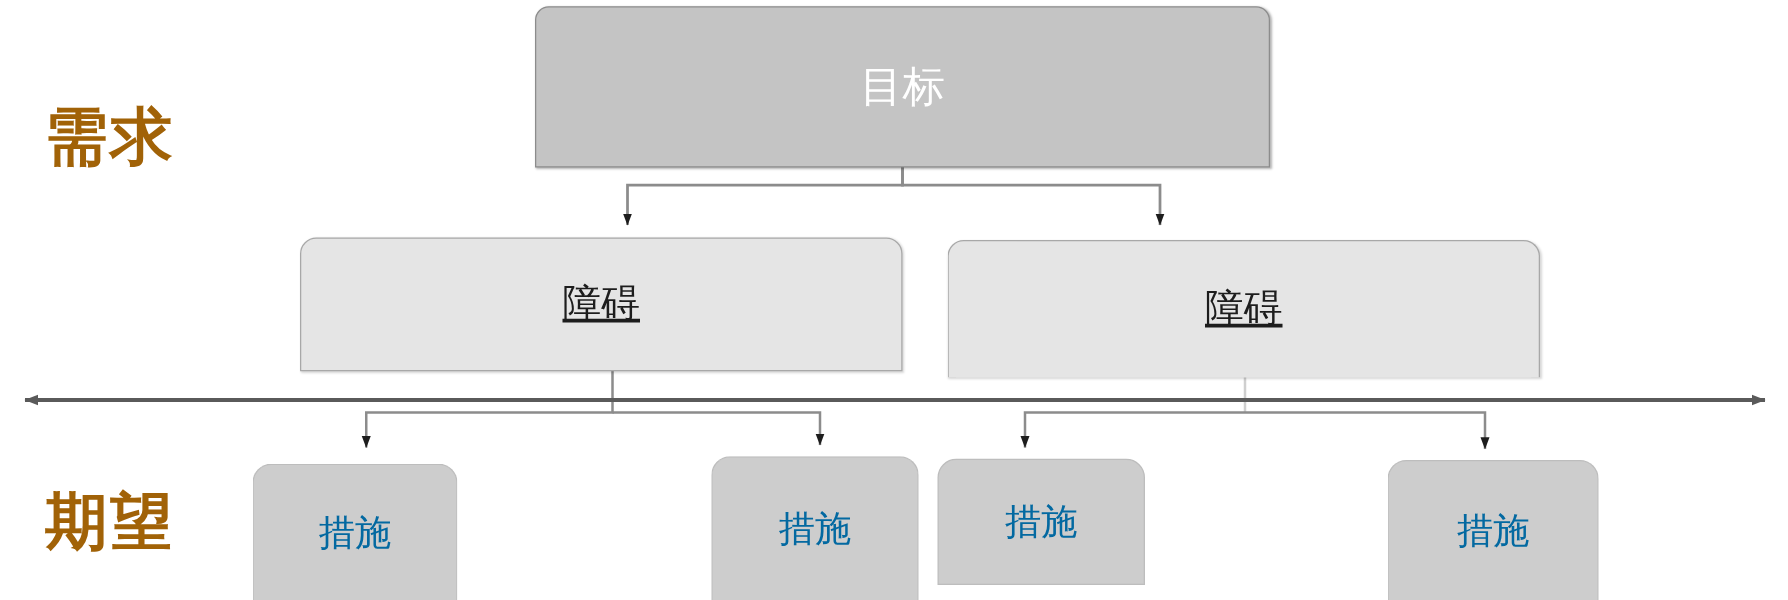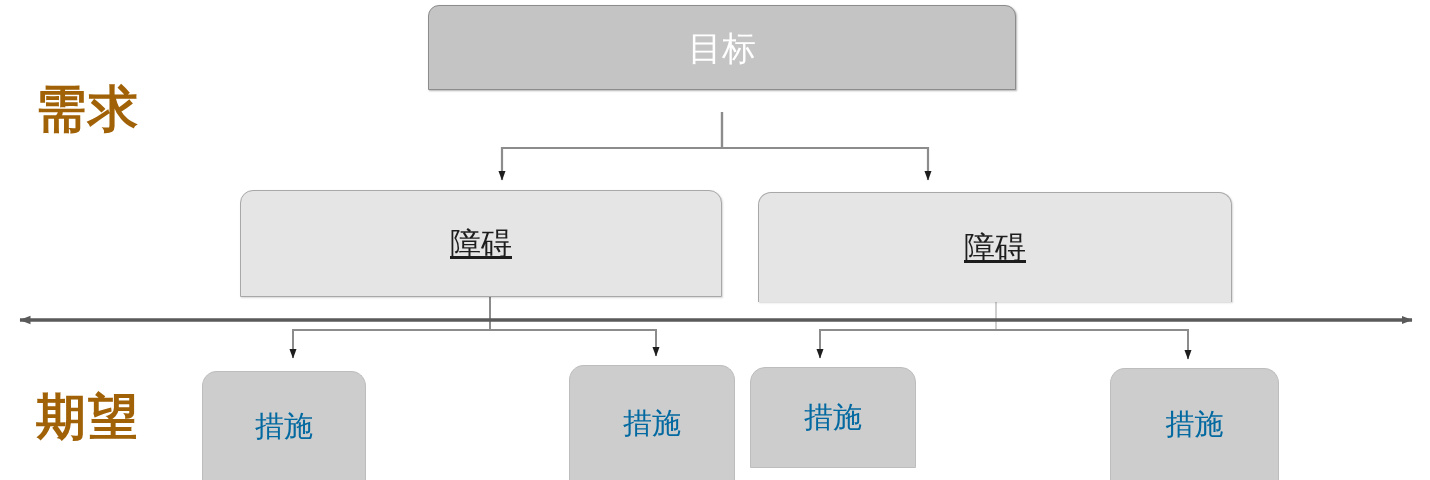--- a/index.html
+++ b/index.html
@@ -141,21 +141,21 @@
     <g>
       <line x1="20" y1="320" x2="1412" y2="320" stroke="#5a5a5a" stroke-width="3.2" marker-end="url(#ah-div-r)"></line>
       <line x1="1412" y1="320" x2="20" y2="320" stroke="#5a5a5a" stroke-width="3.2" marker-end="url(#ah-div-l)"></line>
     </g>
   </svg>
 
   <div id="label-demand" class="row-label">需求</div>
 
   <div id="label-expect" class="row-label">期望</div>
 
-  <div class="node node-goal" style="left:428px; top:5px; width:588px; height:85px;">
+  <div class="node node-goal" style="left:428px; top:5px; width:588px; height:129px;">
     <span class="node-text">目标</span>
   </div>
 
   <div class="node node-obstacle" style="left:240px; top:190px; width:482px; height:107px;">
     <span class="node-text">障碍</span>
   </div>
 
   <div class="node node-obstacle" style="left:758px; top:192px; width:474px; height:110px; border-bottom:none;">
     <span class="node-text">障碍</span>
   </div>

